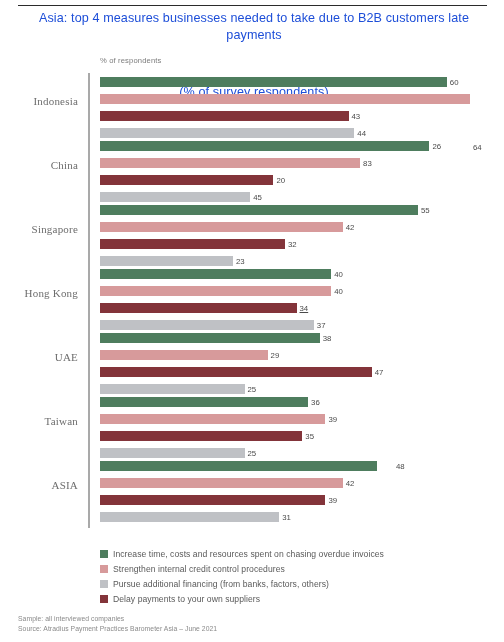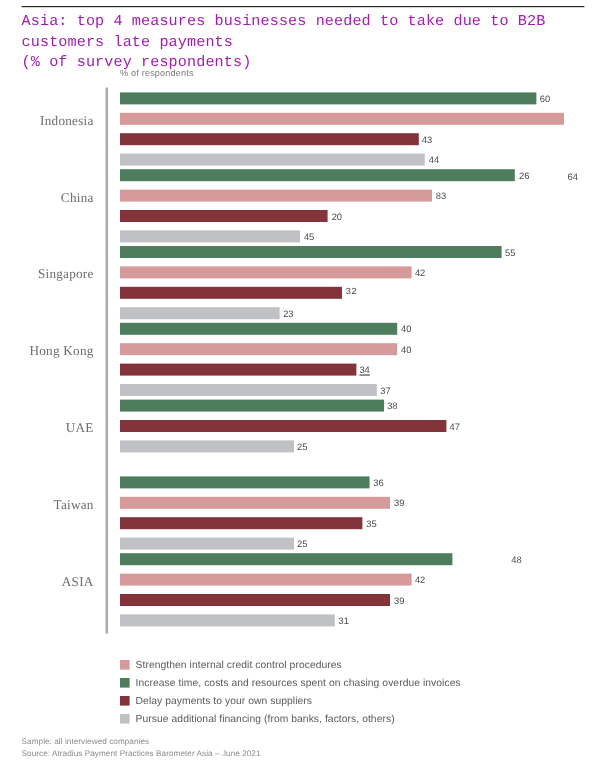--- a/index.html
+++ b/index.html
@@ -22,27 +22,28 @@
     top: 5px;
     width: 469px;
     height: 1px;
     background: #2b2b2b;
   }
   .title {
     position: absolute;
     left: 18px;
     top: 10px;
     width: 472px;
-    font-family: Liberation Mono, monospace;
+    font-family: Liberation Sans, sans-serif;
     font-size: 12.6px;
     line-height: 17px;
-    color: #a21caf;
+    color: #1d4ed8;
     letter-spacing: 0.1px;
-  }
-  .title .line2 { display: block; }
+    text-align: center;
+  }
+  .title .line2 { display: block; margin-top: 40px; }
 
   
   .axis-note {
     position: absolute;
     left: 100px;
     top: 56px;
     font-size: 7.6px;
     color: #7c7c7c;
     letter-spacing: 0.15px;
   }
@@ -205,21 +206,21 @@
           <div class="bar-row">
             <div class="bar" style="width: 317.9px; background: rgb(78, 125, 94);"></div>
             <div class="bar-value" style="left: 317.9px;">55</div>
           </div>
           <div class="bar-row">
             <div class="bar" style="width: 242.76px; background: rgb(215, 154, 155);"></div>
             <div class="bar-value" style="left: 242.76px;">42</div>
           </div>
           <div class="bar-row">
             <div class="bar" style="width: 184.96px; background: rgb(131, 52, 58);"></div>
-            <div class="bar-value" style="left: 184.96px; font-family: Liberation Mono, monospace;">32</div>
+            <div class="bar-value" style="left: 184.96px;">32</div>
           </div>
           <div class="bar-row">
             <div class="bar" style="width: 132.94px; background: rgb(191, 193, 197);"></div>
             <div class="bar-value" style="left: 132.94px;">23</div>
           </div>
         </div>
       </div>
       <div class="group">
         <div class="group-label">Hong Kong</div>
         <div class="bars">
@@ -242,20 +243,24 @@
         </div>
       </div>
       <div class="group">
         <div class="group-label">UAE</div>
         <div class="bars">
           <div class="bar-row">
             <div class="bar" style="width: 219.64px; background: rgb(78, 125, 94);"></div>
             <div class="bar-value" style="left: 219.64px;">38</div>
           </div>
           <div class="bar-row">
+            <div class="bar" style="width: 167.62px; background: rgb(215, 154, 155);"></div>
+            <div class="bar-value" style="left: 167.62px;">29</div>
+          </div>
+          <div class="bar-row">
             <div class="bar" style="width: 271.66px; background: rgb(131, 52, 58);"></div>
             <div class="bar-value" style="left: 271.66px;">47</div>
           </div>
           <div class="bar-row">
             <div class="bar" style="width: 144.5px; background: rgb(191, 193, 197);"></div>
             <div class="bar-value" style="left: 144.5px;">25</div>
           </div>
         </div>
       </div>
       <div class="group">
@@ -277,54 +282,54 @@
             <div class="bar" style="width: 144.5px; background: rgb(191, 193, 197);"></div>
             <div class="bar-value" style="left: 144.5px;">25</div>
           </div>
         </div>
       </div>
       <div class="group">
         <div class="group-label">ASIA</div>
         <div class="bars">
           <div class="bar-row">
             <div class="bar" style="width: 277.44px; background: rgb(78, 125, 94);"></div>
-            <div class="bar-value" style="left: 295px; margin-left: 28px;">48</div>
+            <div class="bar-value" style="left: 265px; margin-left: 28px;">48</div>
           </div>
           <div class="bar-row">
             <div class="bar" style="width: 242.76px; background: rgb(215, 154, 155);"></div>
             <div class="bar-value" style="left: 242.76px;">42</div>
           </div>
           <div class="bar-row">
             <div class="bar" style="width: 225.42px; background: rgb(131, 52, 58);"></div>
             <div class="bar-value" style="left: 225.42px;">39</div>
           </div>
           <div class="bar-row">
             <div class="bar" style="width: 179.18px; background: rgb(191, 193, 197);"></div>
             <div class="bar-value" style="left: 179.18px;">31</div>
           </div>
         </div>
       </div>
     </div>
 </div>
 
 <div class="legend" id="legend">
+    <div class="legend-item">
+      <span class="legend-swatch" style="background: rgb(78, 125, 94);"></span>
+      <span class="legend-label">Increase time, costs and resources spent on chasing overdue invoices</span>
+    </div>
     <div class="legend-item">
       <span class="legend-swatch" style="background: rgb(215, 154, 155);"></span>
       <span class="legend-label">Strengthen internal credit control procedures</span>
     </div>
     <div class="legend-item">
-      <span class="legend-swatch" style="background: rgb(78, 125, 94);"></span>
-      <span class="legend-label">Increase time, costs and resources spent on chasing overdue invoices</span>
+      <span class="legend-swatch" style="background: rgb(191, 193, 197);"></span>
+      <span class="legend-label">Pursue additional financing (from banks, factors, others)</span>
     </div>
     <div class="legend-item">
       <span class="legend-swatch" style="background: rgb(131, 52, 58);"></span>
       <span class="legend-label">Delay payments to your own suppliers</span>
-    </div>
-    <div class="legend-item">
-      <span class="legend-swatch" style="background: rgb(191, 193, 197);"></span>
-      <span class="legend-label">Pursue additional financing (from banks, factors, others)</span>
     </div>
   </div>
 
 <div class="footer">
   <div>Sample: all interviewed companies</div>
   <div>Source: Atradius Payment Practices Barometer Asia – June 2021</div>
 </div>
 
 </body></html>

